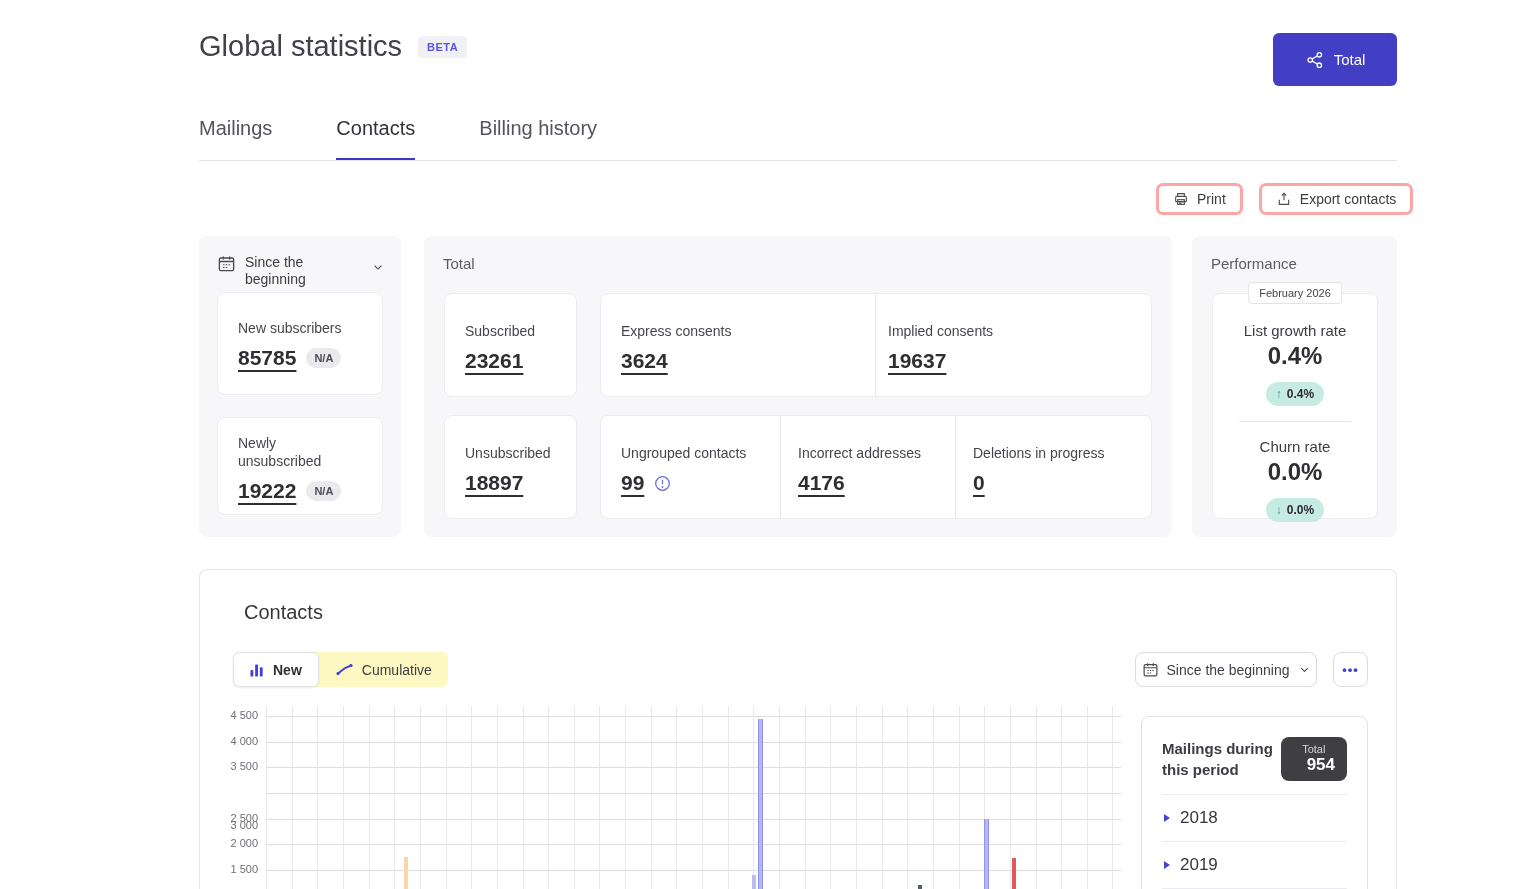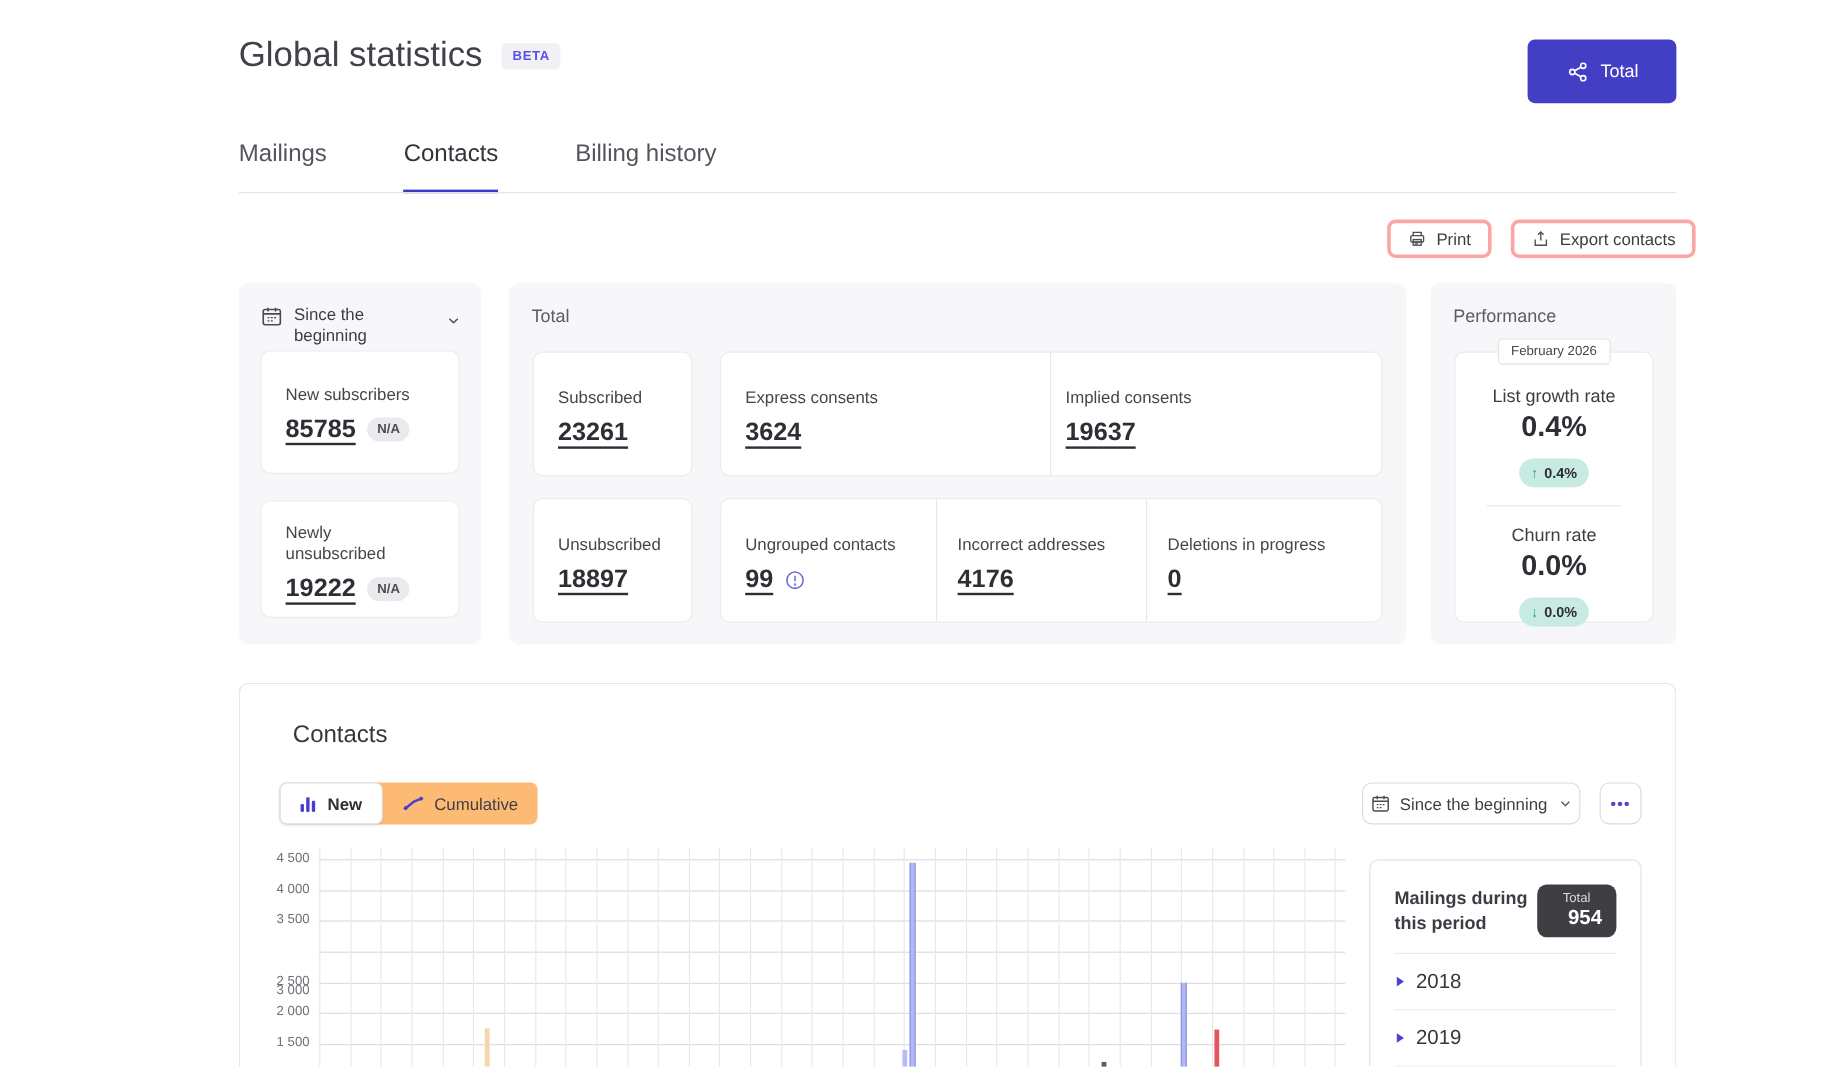--- a/index.html
+++ b/index.html
@@ -73,21 +73,21 @@
   .perf-value { margin-top:3px; font-size:24px; font-weight:700; color:#2e2f34; }
   .trend-pill { display:inline-flex; align-items:center; gap:5px; background:#c7ebe3; border-radius:12px;
     padding:5px 10px; font-size:12px; font-weight:700; color:#2b2c31; margin-top:12px; }
   .trend-arrow { color:#2aa18f; font-weight:700; }
   .perf-divider { height:1px; background:#e8e8ec; margin:15px 26px 0; }
 
   
   .contacts-card { position:absolute; left:199px; top:569px; width:1198px; height:320px; background:#fff;
     border:1px solid #e7e7ea; border-bottom:none; border-radius:8px 8px 0 0; overflow:hidden; }
   .contacts-title { position:absolute; left:44px; top:31px; font-size:20px; color:#36373d; }
-  .toggle-group { position:absolute; left:33px; top:82px; height:35px; background:#fdba74;
+  .toggle-group { position:absolute; left:33px; top:82px; height:35px; background:#fef9c3;
     border-radius:6px; display:flex; align-items:stretch; }
   .toggle-btn { display:flex; align-items:center; gap:8px; padding:0 16px; font-size:14px; color:#3e3f46; cursor:pointer; border-radius:6px; }
   .toggle-btn.active { background:#fff; border:1px solid #e2e2e6; box-shadow:0 1px 2px rgba(0,0,0,.08);
     font-weight:700; color:#2e2f34; }
   .chart-dropdown { position:absolute; left:935px; top:82px; width:182px; height:35px; background:#fff;
     border:1px solid #dbdbe0; border-radius:8px; display:flex; align-items:center; justify-content:center;
     gap:8px; font-size:14px; color:#3e3f46; cursor:pointer; }
   .more-btn { position:absolute; left:1133px; top:82px; width:35px; height:35px; background:#fff;
     border:1px solid #dbdbe0; border-radius:8px; display:flex; align-items:center; justify-content:center;
     color:#4a43d0; font-size:13px; font-weight:700; letter-spacing:1px; cursor:pointer; }

